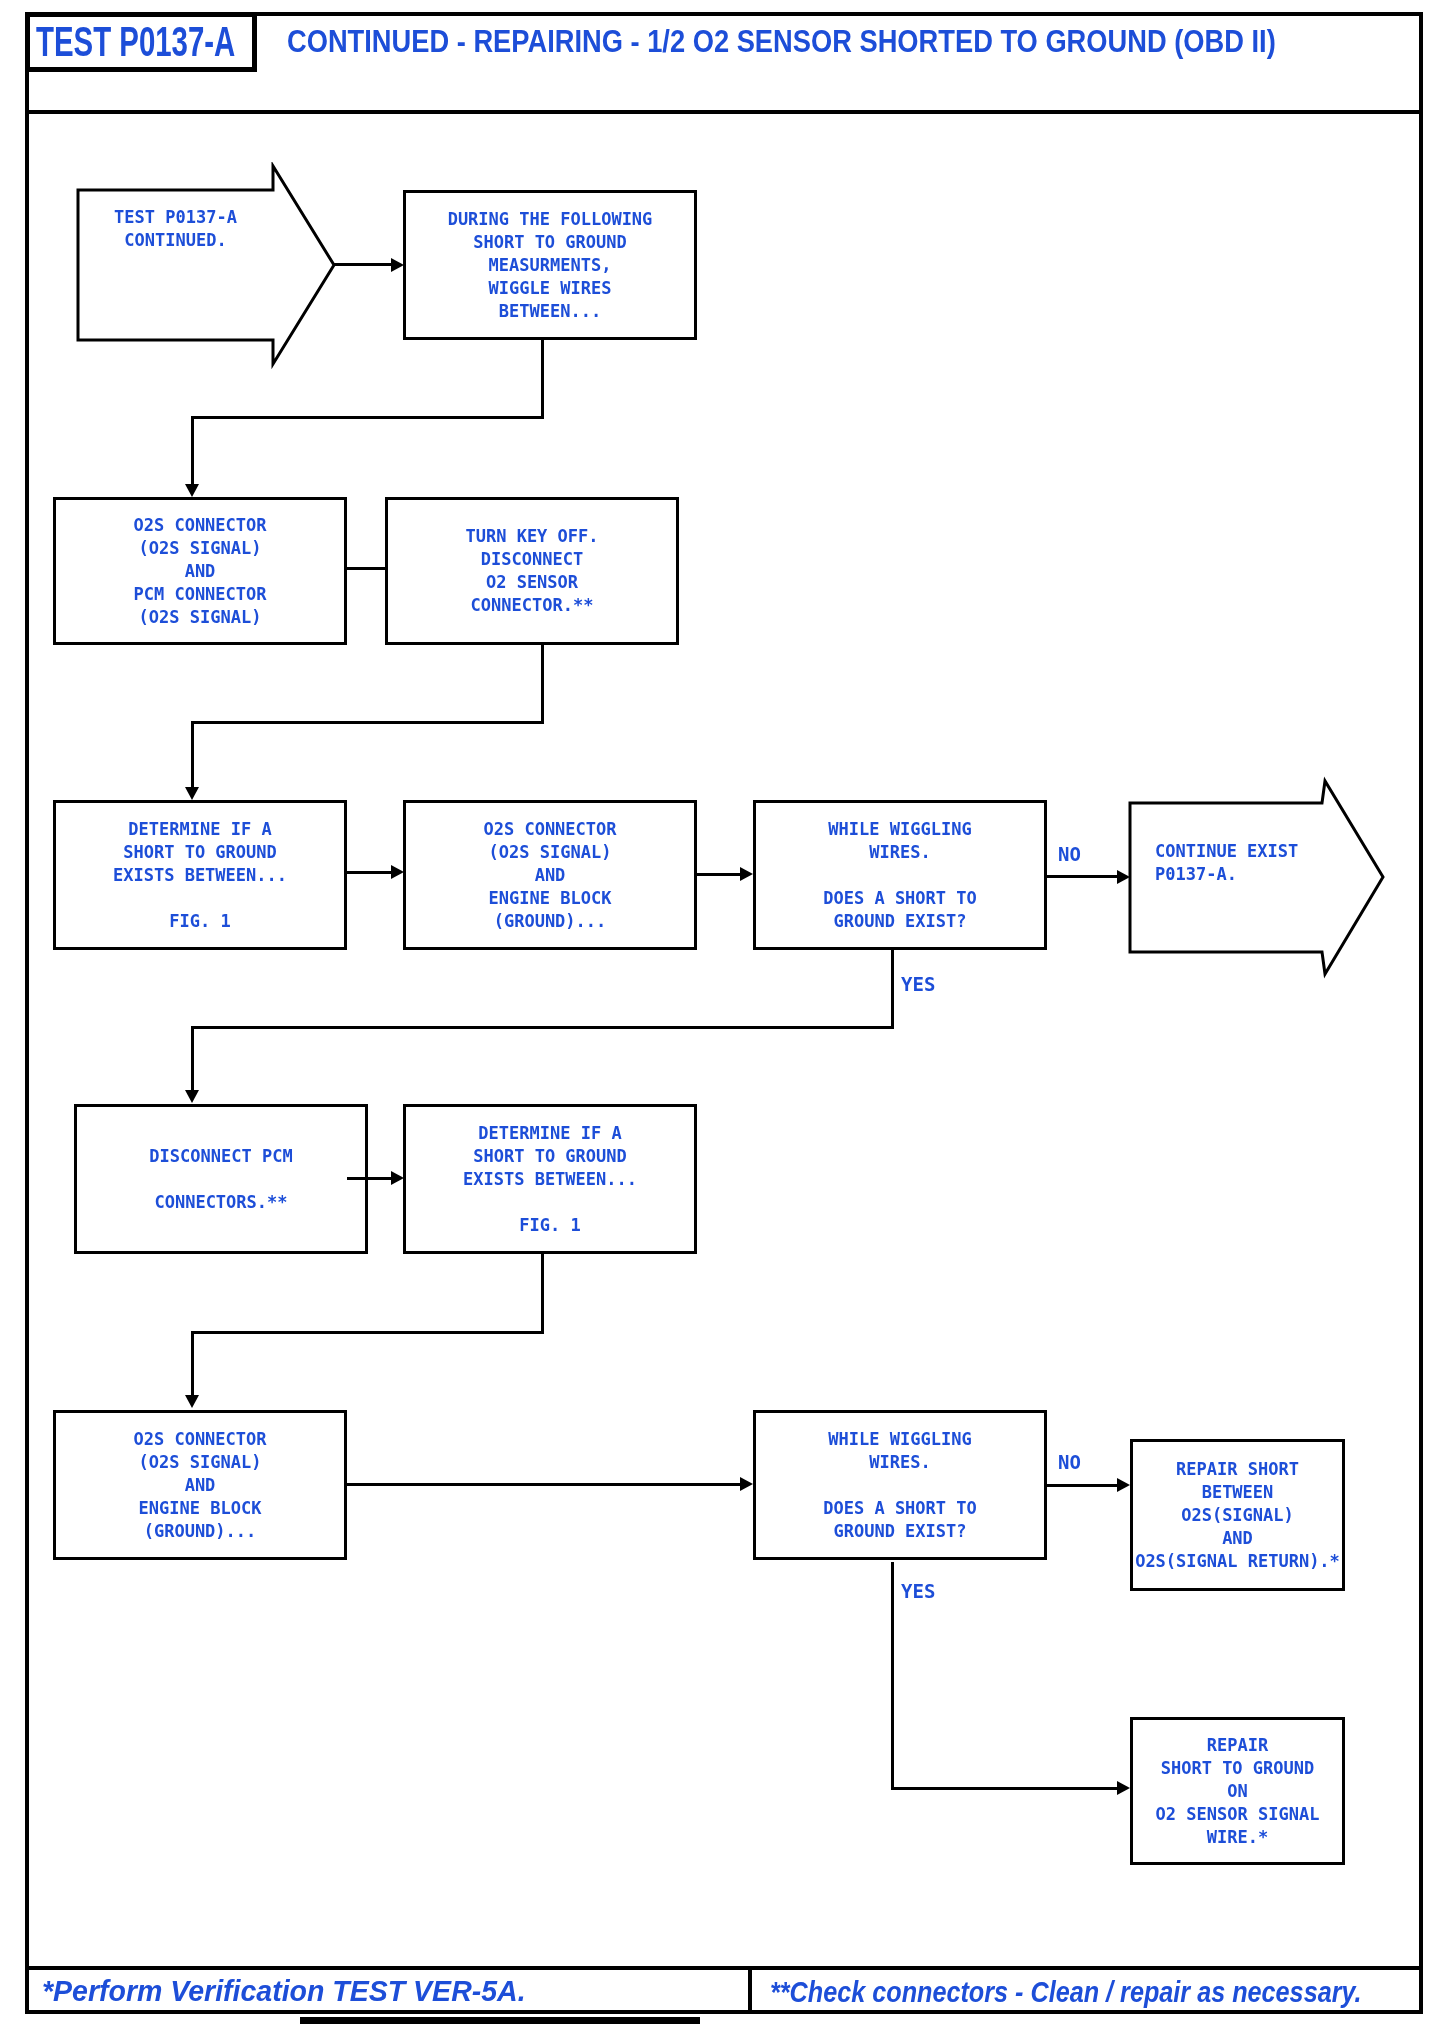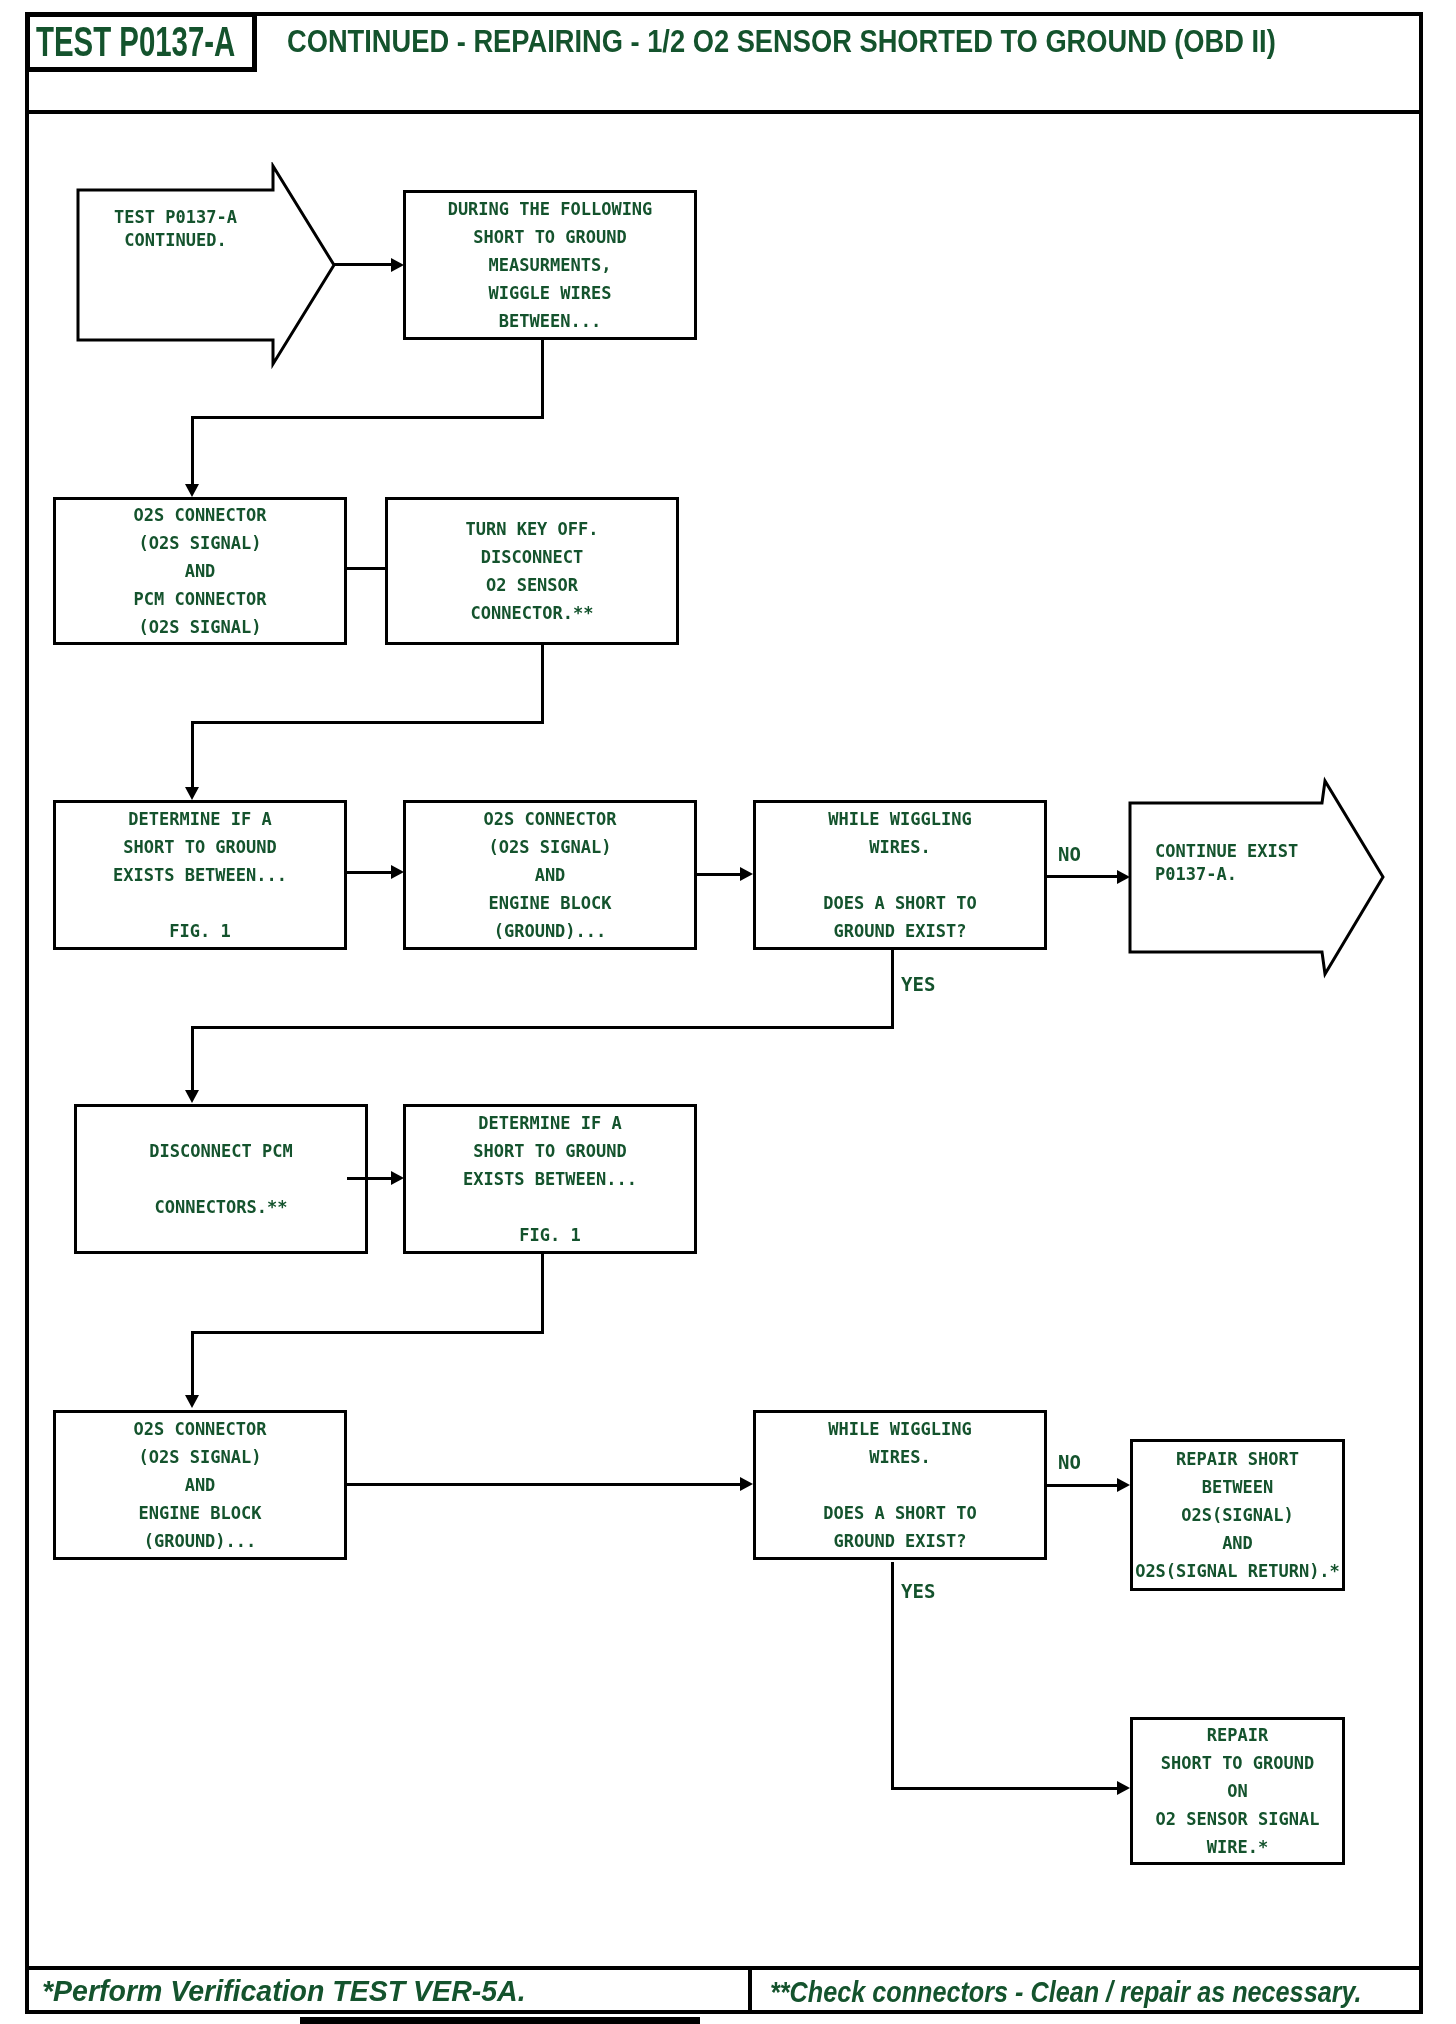--- a/index.html
+++ b/index.html
@@ -1,18 +1,18 @@
 <!DOCTYPE html>
 <html><head>
 <meta charset="utf-8">
 <style>
   html,body{margin:0;padding:0;background:#fff;}
   #page{
     position:relative;width:1456px;height:2024px;background:#ffffff;
-    font-family:"DejaVu Sans Mono", monospace;color:#14532d;overflow:hidden;
+    font-family:"DejaVu Sans Mono", monospace;color:#1d4ed8;overflow:hidden;
   }
   
   .page-border{position:absolute;left:25px;top:12px;width:1398px;height:2002px;border:4px solid #000;box-sizing:border-box;}
   .hr{position:absolute;background:#000;}
   .vr{position:absolute;background:#000;}
   
   .testid-box{
     position:absolute;left:25px;top:12px;width:232px;height:60px;border:5px solid #000;background:#fff;
     box-sizing:border-box;display:flex;align-items:center;justify-content:flex-start;padding-left:6px;
   }
@@ -24,21 +24,21 @@
     position:absolute;left:287px;top:24px;
     font-family:"Liberation Sans", sans-serif;font-weight:bold;font-size:31px;
     transform:scaleX(0.88);transform-origin:left center;white-space:nowrap;
   }
   
   .fbox{
     position:absolute;border:3px solid #000;background:#fff;box-sizing:border-box;
     display:flex;align-items:center;justify-content:center;text-align:center;
   }
   .ftext{
-    white-space:pre-line;font-size:17px;line-height:28px;font-weight:bold;
+    white-space:pre-line;font-size:17px;line-height:23px;font-weight:bold;
     font-family:"DejaVu Sans Mono", monospace;
   }
   .pent{position:absolute;}
   .pent-label{position:absolute;white-space:pre-line;font-size:17px;line-height:23px;font-weight:bold;}
   .branch-label{position:absolute;font-size:19px;font-weight:bold;font-family:"DejaVu Sans Mono", monospace;}
   
   .arr-r{position:absolute;width:0;height:0;border-top:7px solid transparent;border-bottom:7px solid transparent;border-left:13px solid #000;}
   .arr-d{position:absolute;width:0;height:0;border-left:7px solid transparent;border-right:7px solid transparent;border-top:13px solid #000;}
   
   .footer-text{

